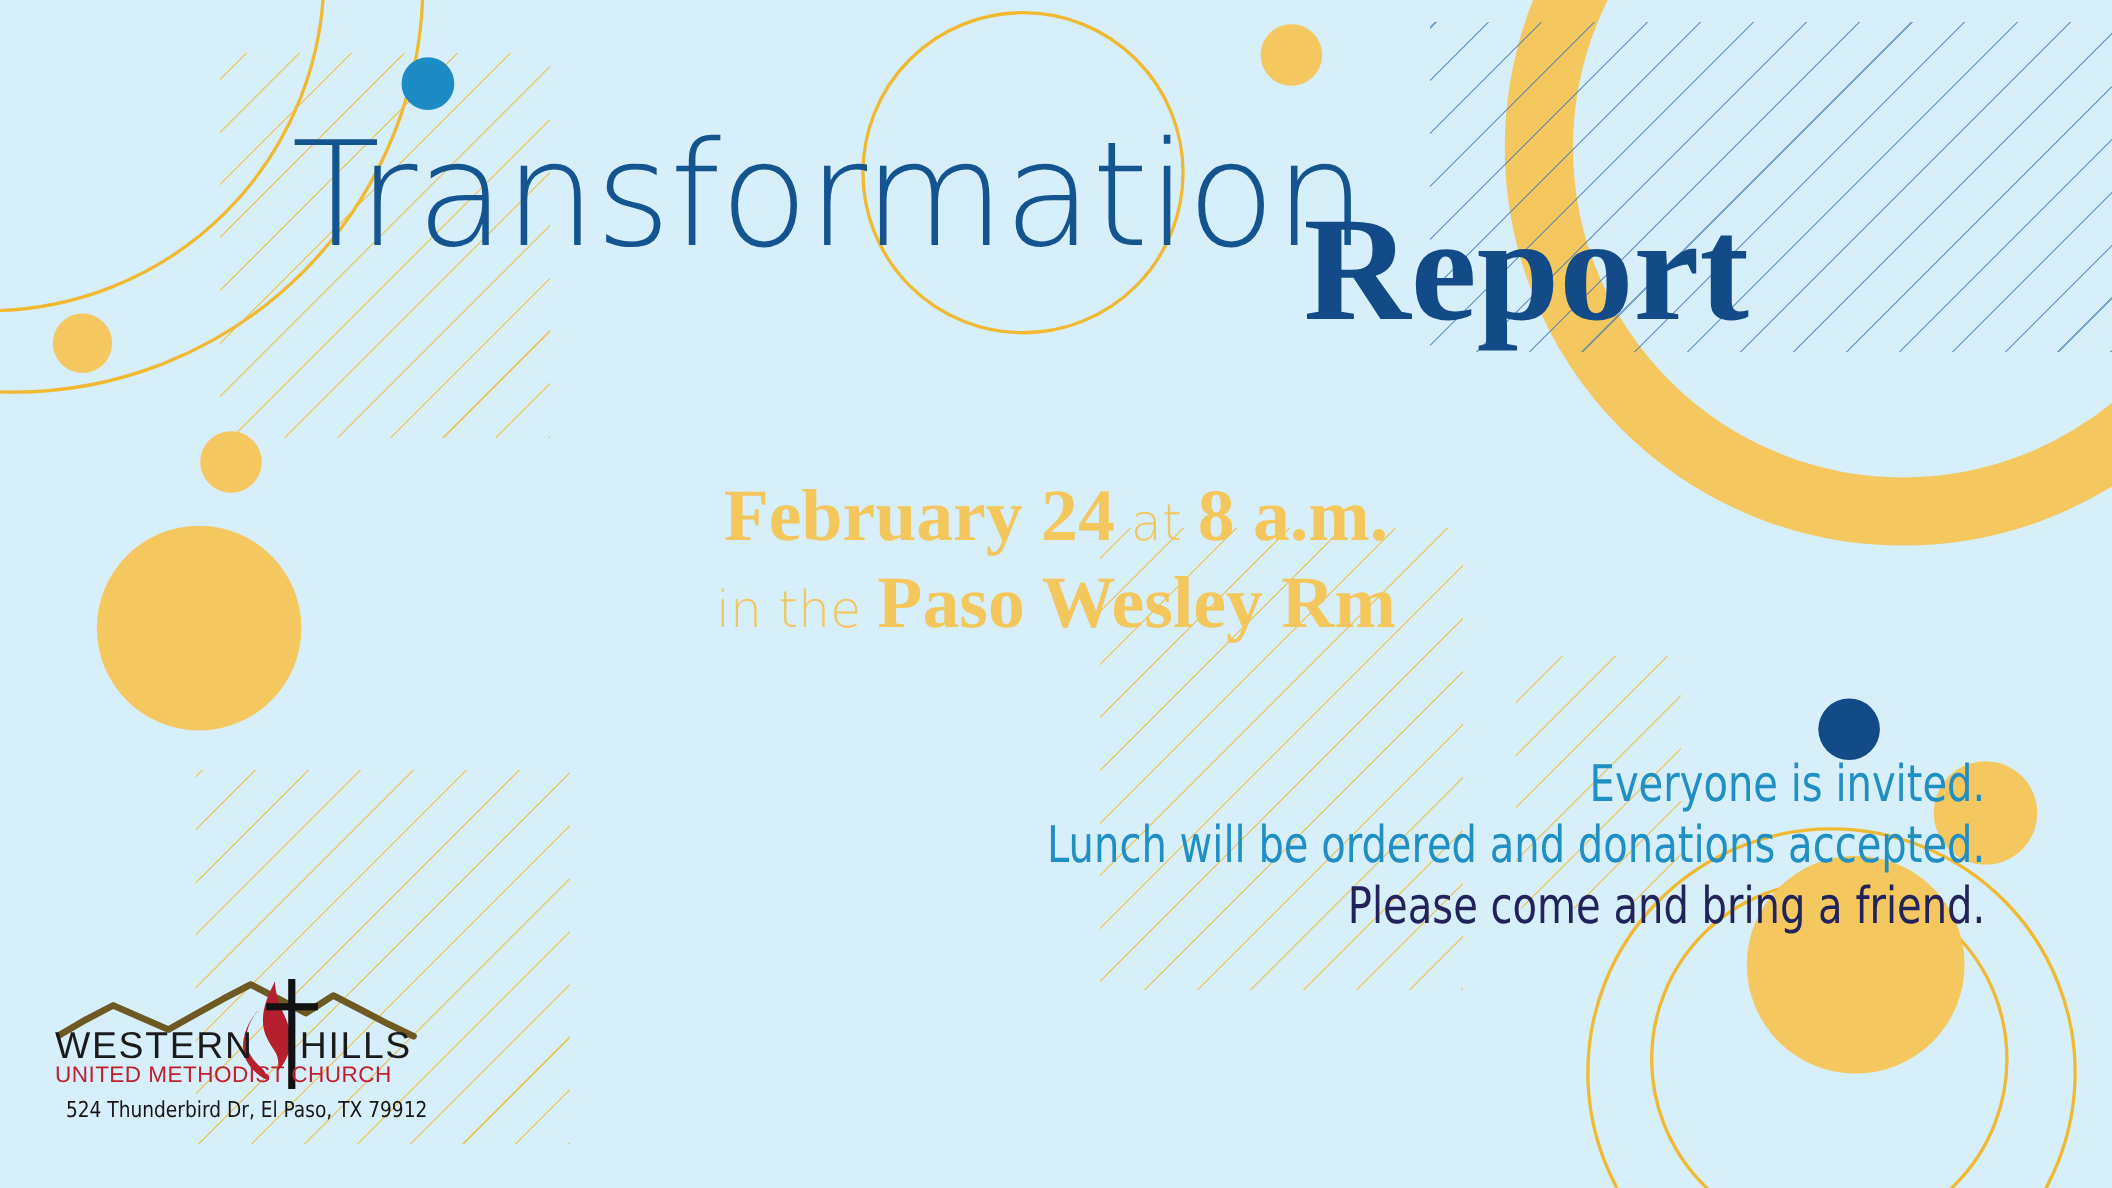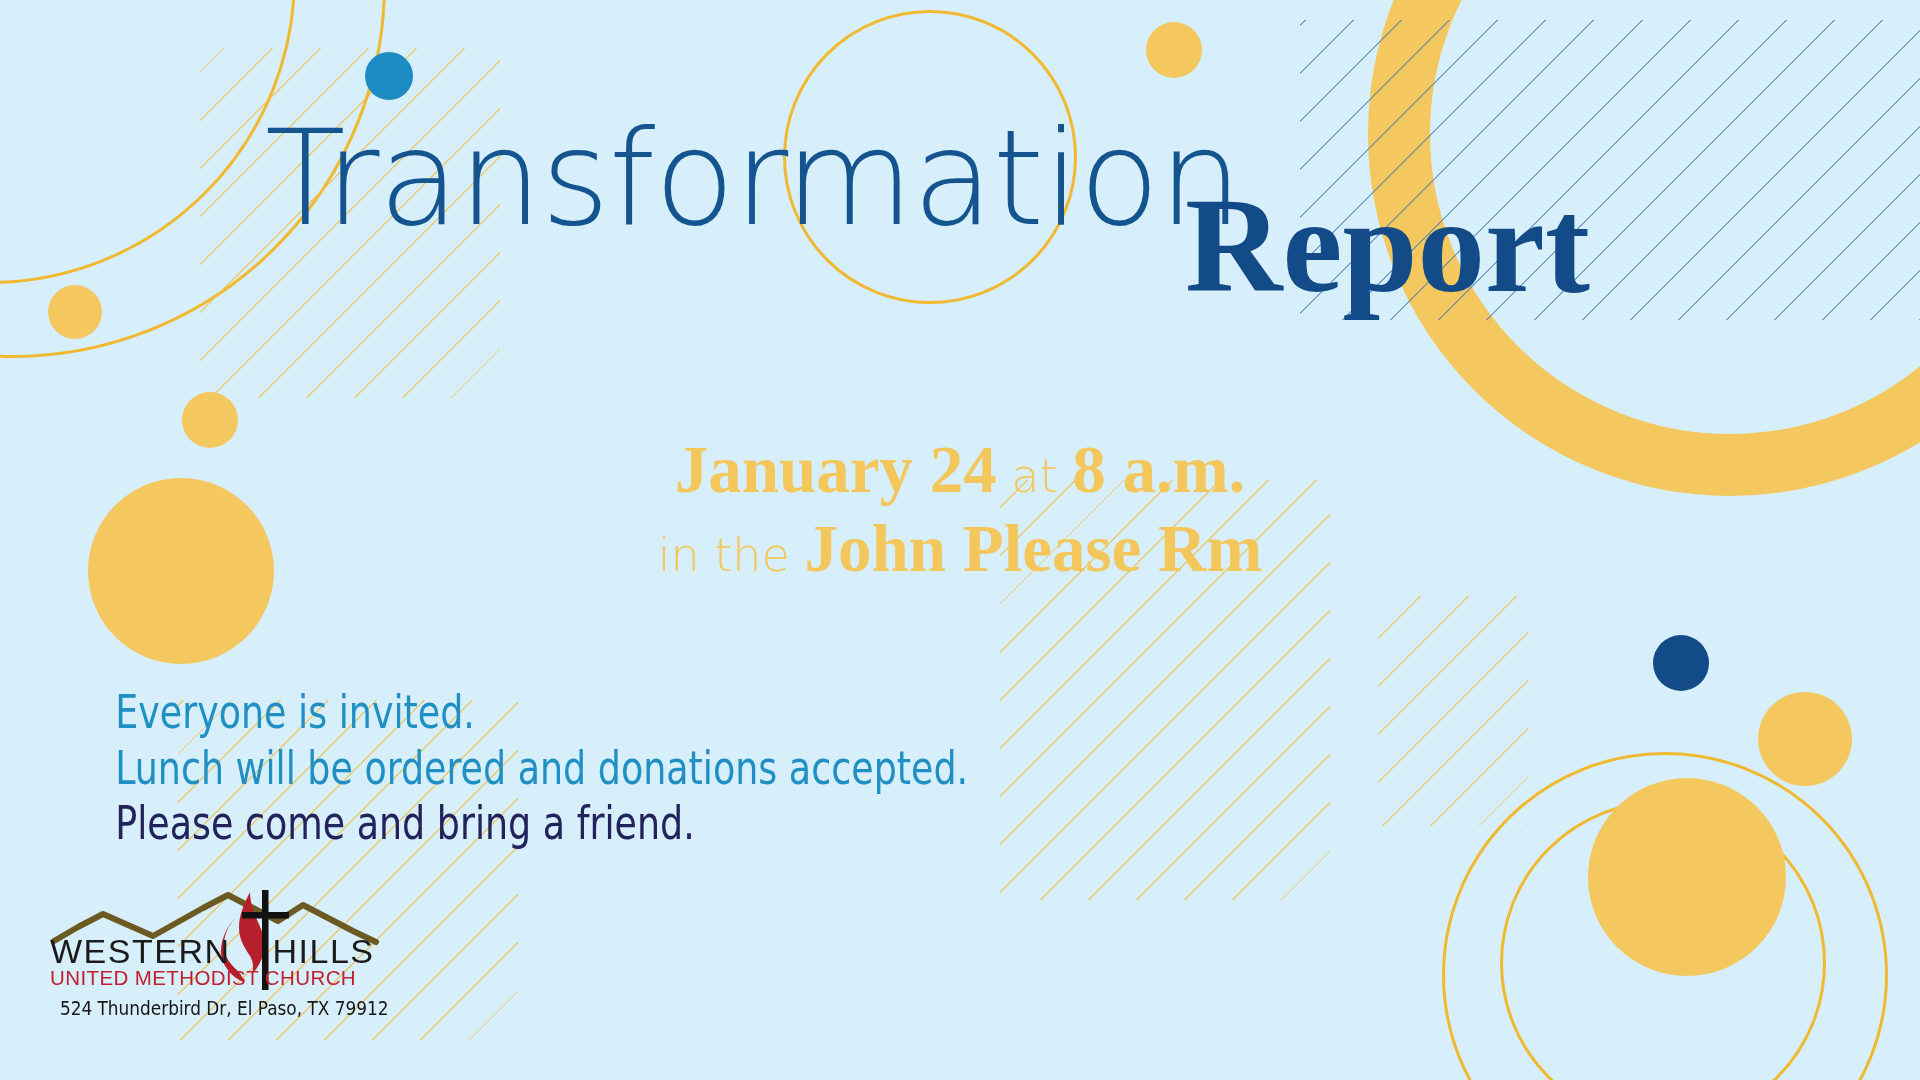--- a/index.html
+++ b/index.html
@@ -105,21 +105,21 @@
     font-size: 46px;
     letter-spacing: 0px;
   }
 
   
   #body-block {
     position: absolute;
     left: 0;
     top: 685px;
     width: 1920px;
-    text-align: left;
+    text-align: right;
   }
   .body-line {
     font-family: "DejaVu Sans Condensed", "DejaVu Sans", sans-serif;
     font-weight: 400;
     font-size: 46px;
     line-height: 1.21;
     white-space: nowrap;
     transform: scaleX(0.88);
   }
   .body-teal { color: #1f8fc4; }
@@ -211,24 +211,24 @@
 
   <div class="hatch hatch-yellow" style="left:1378px; top:596px; width:150px; height:230px;"></div>
 
   <div id="headline-block">
     <div id="title-transformation">Transformation</div>
     <div id="title-report">Report</div>
   </div>
 
   <div id="event-block">
     <div class="event-line">
-      <span class="ev-strong">January 24</span><span class="ev-light">&nbsp;</span><span class="ev-light">at</span><span class="ev-light">&nbsp;</span><span class="ev-strong">8 a.m.</span>
+      <span class="ev-strong">February 24</span><span class="ev-light">&nbsp;</span><span class="ev-light">at</span><span class="ev-light">&nbsp;</span><span class="ev-strong">8 a.m.</span>
     </div>
     <div class="event-line">
-      <span class="ev-light">in the</span><span class="ev-light">&nbsp;</span><span class="ev-strong">John Please Rm</span>
+      <span class="ev-light">in the</span><span class="ev-light">&nbsp;</span><span class="ev-strong">Paso Wesley Rm</span>
     </div>
   </div>
 
   <div id="body-block">
     <div class="body-line body-teal">Everyone is invited.</div>
     <div class="body-line body-teal">Lunch will be ordered and donations accepted.</div>
     <div class="body-line body-navy">Please come and bring a friend.</div>
   </div>
 
   <div id="logo-block">

